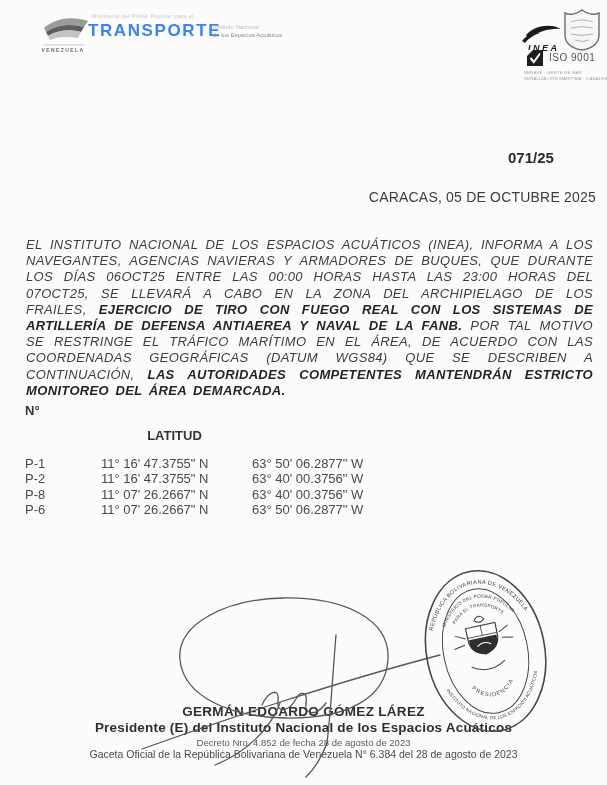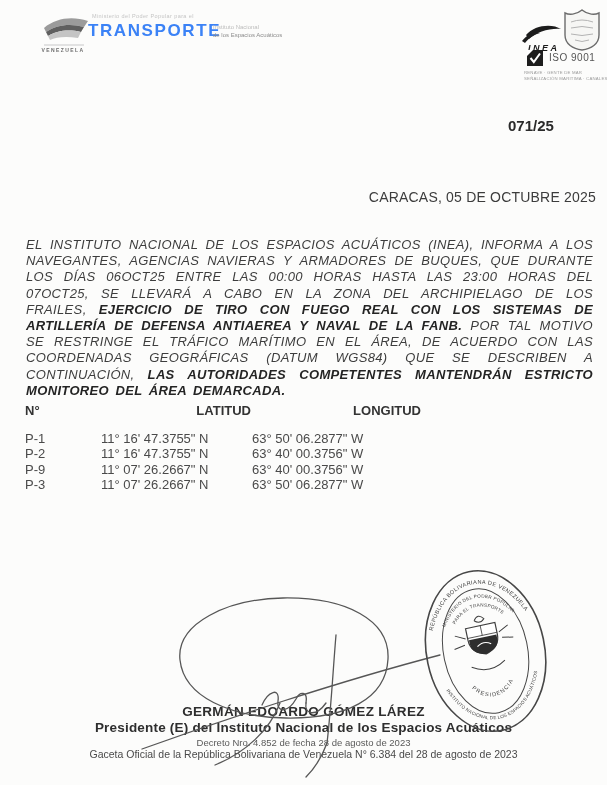--- a/index.html
+++ b/index.html
@@ -16,37 +16,37 @@
   .ven-micro{width:40px;height:2px;background:#e2e2e2;}
   .ministry-small{font-size:5.5px;color:#c4c4c4;letter-spacing:.4px;white-space:nowrap;}
   .ministry-big{font-size:17px;font-weight:bold;letter-spacing:1.6px;color:#3b82f6;white-space:nowrap;}
   .inst-1{font-size:6px;color:#bdbdbd;white-space:nowrap;}
   .inst-2{font-size:6px;color:#8d8d8d;white-space:nowrap;}
   .iso-label{font-size:10px;color:#555;letter-spacing:.5px;white-space:nowrap;}
   .cert{font-size:4.3px;color:#9b9b9b;letter-spacing:.2px;white-space:nowrap;line-height:6px;}
 
   
   .doc-title{font-size:37px;font-weight:bold;color:#1f1f1f;letter-spacing:-.5px;white-space:nowrap;}
-  .doc-number{font-size:15px;font-weight:bold;color:#2a2a2a;}
+  .doc-number{font-size:15px;font-weight:bold;color:#2a2a2a;margin-top:32px;}
   .dateline{font-size:14px;color:#3c3c3c;white-space:nowrap;letter-spacing:.2px;}
 
   
   .body-par{
     width:567px;font-size:13px;line-height:16.2px;text-align:justify;
     color:#3d3d3d;letter-spacing:.35px;word-spacing:2.5px;font-style:italic;
   }
   .seg-b{font-weight:bold;color:#242424;}
 
   
   .coord{font-size:13px;color:#4a4a4a;}
   .coord .hdr-cell{font-weight:bold;color:#333;}
   .trow{display:grid;grid-template-columns:73px 153px 170px;}
   .thead{margin-bottom:13px;}
   .trow > .c2,.trow > .c3{white-space:nowrap;}
-  .thead .c2,.thead .c3{text-align:right;}
+  .thead .c2,.thead .c3{text-align:center;margin-top:25px;}
   .body-rows .trow{line-height:15.4px;}
   .body-rows .c2{padding-left:3px;}
   .body-rows .c3{padding-left:1px;}
 
   
   .cartas{font-size:13.5px;font-weight:bold;color:#2c2c2c;white-space:nowrap;}
   .cartas .lbl{text-decoration:underline;}
 
   
   .sig-name{width:607px;text-align:center;font-size:13.5px;font-weight:bold;color:#2e2e2e;letter-spacing:.3px;}
@@ -109,40 +109,39 @@
   <div class="abs dateline" style="right:11px;top:189px;margin-left:24px;">CARACAS, 05 DE OCTUBRE 2025</div>
 
   <div class="abs body-par" style="left:26px;top:237px;">
     <span>EL INSTITUTO NACIONAL DE LOS ESPACIOS ACUÁTICOS (INEA), INFORMA A LOS NAVEGANTES, AGENCIAS NAVIERAS Y ARMADORES DE BUQUES, QUE DURANTE LOS DÍAS 06OCT25 ENTRE LAS 00:00 HORAS HASTA LAS 23:00 HORAS DEL 07OCT25, SE LLEVARÁ A CABO EN LA ZONA DEL ARCHIPIELAGO DE LOS FRAILES, </span><span class="seg-b">EJERCICIO DE TIRO CON FUEGO REAL CON LOS SISTEMAS DE ARTILLERÍA DE DEFENSA ANTIAEREA Y NAVAL DE LA FANB.</span><span> POR TAL MOTIVO SE RESTRINGE EL TRÁFICO MARÍTIMO EN EL ÁREA, DE ACUERDO CON LAS COORDENADAS GEOGRÁFICAS (DATUM WGS84) QUE SE DESCRIBEN A CONTINUACIÓN, </span><span class="seg-b">LAS AUTORIDADES COMPETENTES MANTENDRÁN ESTRICTO MONITOREO DEL ÁREA DEMARCADA.</span>
   </div>
 
   <div class="abs coord" style="left:25px;top:403px;">
     <div class="trow thead">
       <div class="c1 hdr-cell">N°</div>
       <div class="c2 hdr-cell">LATITUD</div>
-      <div class="c3 hdr-cell">LONGITUD</div>
     </div>
     <div class="body-rows">
       <div class="trow">
         <div class="c1">P-1</div>
         <div class="c2">11° 16' 47.3755" N</div>
         <div class="c3">63° 50' 06.2877" W</div>
       </div>
       <div class="trow">
         <div class="c1">P-2</div>
         <div class="c2">11° 16' 47.3755" N</div>
         <div class="c3">63° 40' 00.3756" W</div>
       </div>
       <div class="trow">
-        <div class="c1">P-9</div>
+        <div class="c1">P-8</div>
         <div class="c2">11° 07' 26.2667" N</div>
         <div class="c3">63° 40' 00.3756" W</div>
       </div>
       <div class="trow">
-        <div class="c1">P-3</div>
+        <div class="c1">P-6</div>
         <div class="c2">11° 07' 26.2667" N</div>
         <div class="c3">63° 50' 06.2877" W</div>
       </div>
     </div>
   </div>
 
 
   <div class="abs sig-name" style="left:0px;top:704px;">GERMÁN EDOARDO GÓMEZ LÁREZ</div>
   <div class="abs sig-role" style="left:0px;top:720px;">Presidente (E) del Instituto Nacional de los Espacios Acuáticos</div>
   <div class="abs sig-decree" style="left:0px;top:737px;">Decreto Nro. 4.852 de fecha 28 de agosto de 2023</div>

